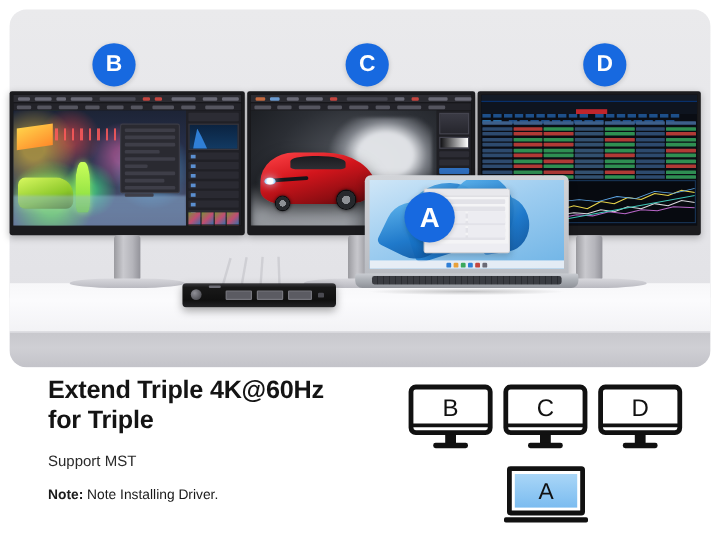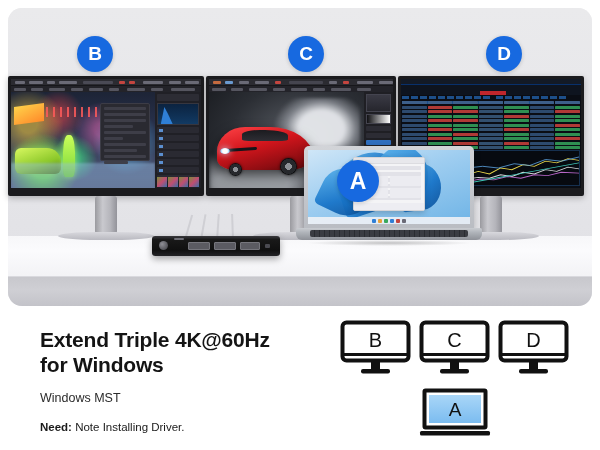--- a/index.html
+++ b/index.html
@@ -259,21 +259,21 @@
     display:flex; align-items:center; justify-content:center;
     font-family:"Liberation Sans", sans-serif;
     box-shadow:0 1px 4px rgba(0,0,0,.18);
   }
   .badge-b { left:77px; top:36px; }
   .badge-c { left:288px; top:36px; }
   .badge-d { left:486px; top:36px; }
   .badge-a { left:337px; top:160px; width:42px; height:42px; font-size:23px; }
 
   
-  .copy { position:absolute; left:40px; top:328px; width:300px; }
+  .copy { position:absolute; left:40px; top:314px; width:300px; }
   .title {
     font-size:21px; font-weight:bold; color:#141414; line-height:1.18;
     letter-spacing:-.2px;
   }
   .sub { margin-top:13px; font-size:12.5px; color:#2b2b2b; }
   .note { margin-top:16px; font-size:11.5px; color:#1a1a1a; }
   .note b { font-weight:bold; }
 
   
   .diagram { position:absolute; left:340px; top:320px; width:230px; height:120px; }
@@ -620,24 +620,24 @@
   </div>
 
   <div class="badge badge-b" style="background: rgb(23, 105, 224);">B</div>
   <div class="badge badge-c" style="background: rgb(23, 105, 224);">C</div>
   <div class="badge badge-d" style="background: rgb(23, 105, 224);">D</div>
   <div class="badge badge-a" style="background: rgb(23, 105, 224);">A</div>
 
   <div class="copy">
     <div class="title">
       <div>Extend Triple 4K@60Hz</div>
-      <div>for Windows</div>
+      <div>for Triple</div>
     </div>
-    <div class="sub">Windows MST</div>
-    <div class="note"><b>Need:</b><span> Note Installing Driver.</span></div>
+    <div class="sub">Support MST</div>
+    <div class="note"><b>Note:</b><span> Note Installing Driver.</span></div>
   </div>
 
   <div class="diagram">
     <div class="mrow">
 
       <div class="micon">
         <svg viewBox="0 0 71 58">
           <rect x="2.5" y="2.5" width="66" height="38" rx="4" ry="4" fill="#fff" stroke="#111" stroke-width="4"></rect>
           <line x1="4" y1="34.5" x2="67" y2="34.5" stroke="#111" stroke-width="3"></line>
           <rect x="31" y="42" width="9" height="8" fill="#111"></rect>

